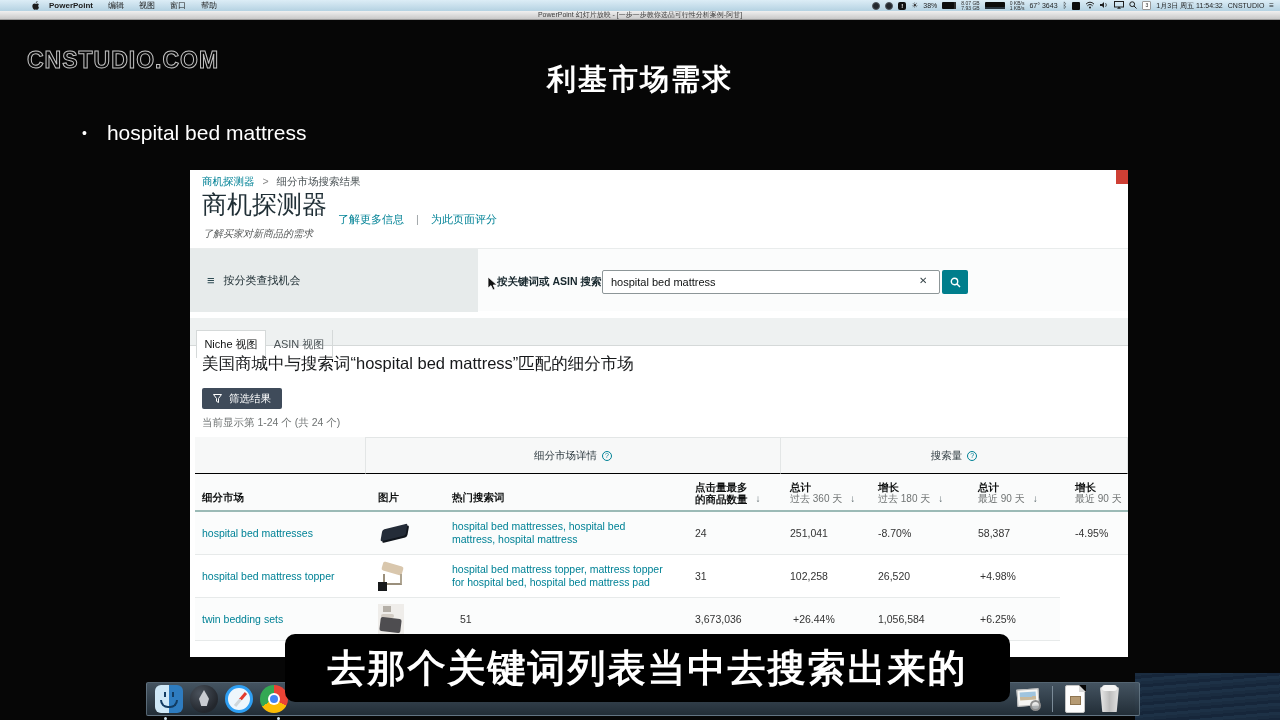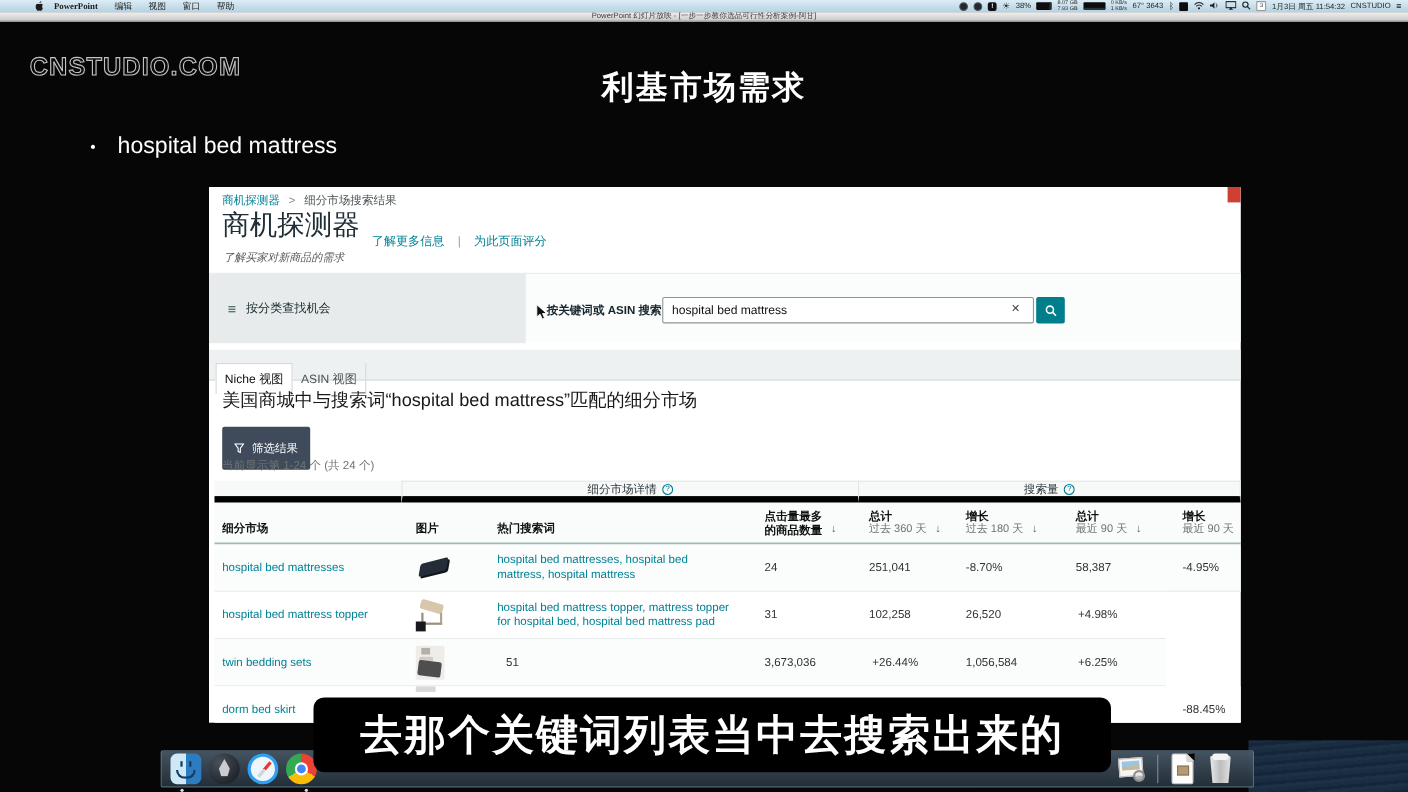--- a/index.html
+++ b/index.html
@@ -9,21 +9,21 @@
     background:#060606; font-family:"Liberation Sans", sans-serif;
     -webkit-font-smoothing:antialiased;
   }
 
   
   .menubar{position:absolute;top:0;left:0;right:0;height:11px;
     background:linear-gradient(#dcedf6,#b5d2e2);display:flex;align-items:center;
     font-size:8px;color:#1c1c1c;padding:0 6px;z-index:60;}
   .menubar .apple{margin:0 9px 0 26px;display:flex;align-items:center;}
   .menubar .mitem{margin-right:15px;white-space:nowrap;}
-  .menubar .mitem.first{font-weight:bold;font-family:Liberation Serif, serif;}
+  .menubar .mitem.first{font-weight:bold;}
   .status{margin-left:auto;display:flex;align-items:center;gap:5px;font-size:7px;color:#1f1f1f;white-space:nowrap;}
   .dot-ic{width:8px;height:8px;border-radius:50%;background:#23282e;border:1px solid #51585f;}
   .alert-ic{width:8px;height:8px;border-radius:2px;background:#111;color:#fff;font-size:6px;line-height:8px;text-align:center;font-weight:bold;}
   .sun-ic{font-size:8px;color:#333;}
   .batt{width:14px;height:7px;background:#0d0d0d;border-radius:1px;box-shadow:inset -2px 0 0 #2e2e2e;}
   .meter{width:20px;height:7px;background:#0b0b0b;border-radius:1px;box-shadow:inset 0 -2px 0 #26323c;}
   .stack{display:flex;flex-direction:column;line-height:5px;font-size:5px;color:#2c2c2c;text-align:right;}
   .bt-ic{font-size:8px;line-height:8px;}
   .kb-ic{width:8px;height:8px;background:#0c0c0c;border-radius:1px;}
   .cal-ic{width:9px;height:9px;background:#fdfdfd;border:0.5px solid #999;border-radius:1px;overflow:hidden;font-size:5px;text-align:center;color:#222;line-height:7px;}
@@ -71,27 +71,27 @@
   .search-btn{position:absolute;left:752px;top:21px;width:26px;height:24px;background:#007e8c;
     border-radius:2px;display:flex;align-items:center;justify-content:center;}
 
   .tabbar{position:absolute;left:0;top:148px;width:938px;height:28px;background:#eef1f1;
     border-bottom:1px solid #d5d9d9;}
   .tab{position:absolute;top:12px;height:28px;display:flex;align-items:center;justify-content:center;font-size:11px;}
   .tab.active{left:6px;width:70px;background:#fff;border:1px solid #d5d9d9;border-bottom:none;color:#0f1111;}
   .tab.inactive{left:76px;width:67px;color:#4b5356;border-right:1px solid #d5d9d9;}
 
   .rheading{position:absolute;left:12px;top:183px;font-size:16.5px;color:#16181a;}
-  .filter-btn{position:absolute;left:12px;top:218px;height:39px;padding:0 11px;background:#3f4b5a;
+  .filter-btn{position:absolute;left:12px;top:218px;height:21px;padding:0 11px;background:#3f4b5a;
     border-radius:2px;color:#fff;font-size:10.5px;display:inline-flex;align-items:center;gap:7px;text-align:center;}
   .count{position:absolute;left:12px;top:246px;font-size:10.5px;color:#6f7373;}
 
   .ntable{position:absolute;left:5px;top:267px;width:933px;font-size:10.5px;}
   .g-row{display:grid;grid-template-columns:170px 85px 235px 95px 85px 100px 95px 68px;}
-  .grp-row .cell{height:20px;background:#f7f8f8;border-bottom:6px solid #000000;}
+  .grp-row .cell{height:37px;background:#f7f8f8;border-bottom:1px solid #000000;}
   .grp-lbl{display:flex;align-items:center;justify-content:center;gap:5px;color:#2e3a40;
     border-left:1px solid #e3e6e6;border-top:1px solid #e3e6e6;}
   .grp2{border-right:1px solid #e3e6e6;}
   .help-ic{width:10px;height:10px;border-radius:50%;border:1px solid #008296;color:#008296;
     font-size:7px;line-height:8px;text-align:center;display:inline-block;}
   .hdr-row{border-bottom:2px solid #9bbab6;}
   .hdr-row .cell{height:36px;background:#fafbfb;display:flex;align-items:flex-end;padding-bottom:5px;color:#0f1111;}
   .hc1{font-weight:bold;padding-left:7px;}
   .hc{padding-left:10px;}
   .h-lines{display:flex;flex-direction:column;line-height:12px;}

